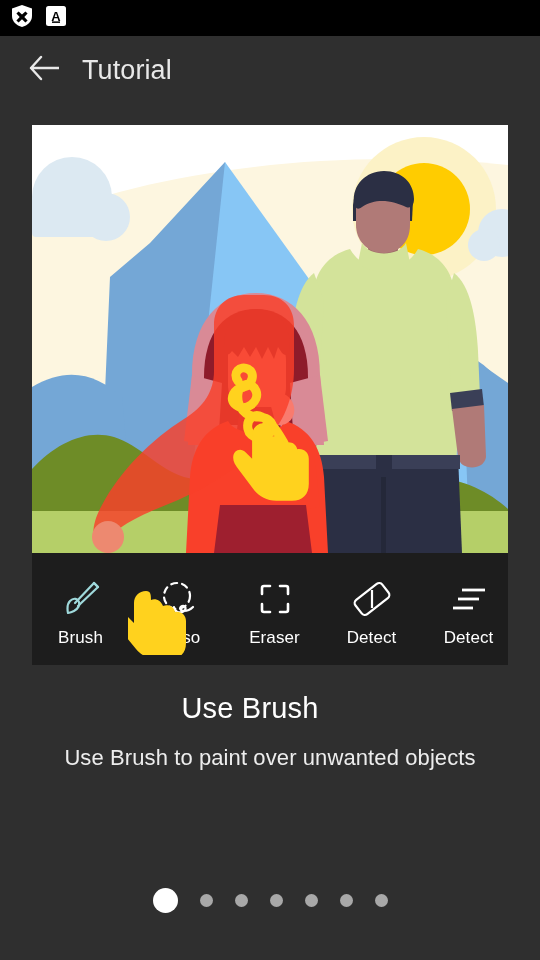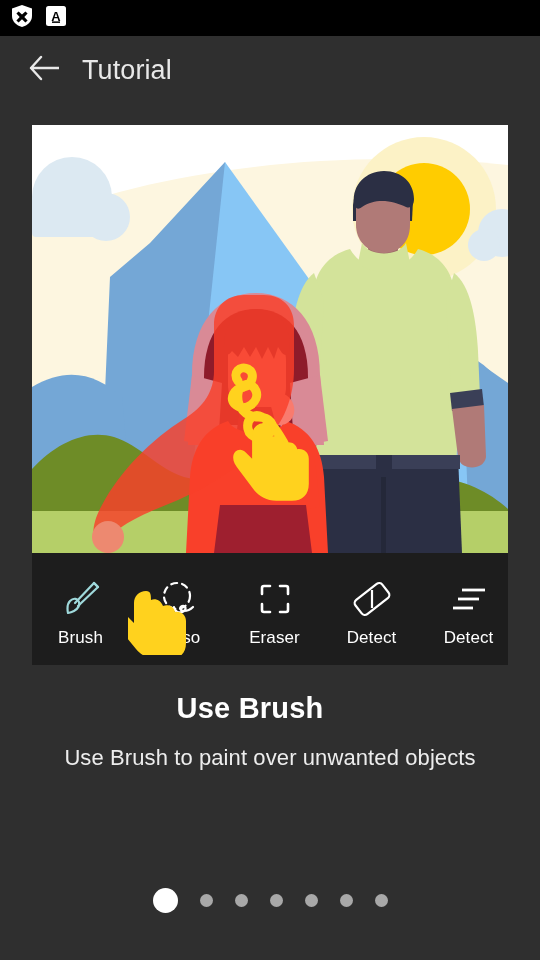--- a/index.html
+++ b/index.html
@@ -72,21 +72,21 @@
     line-height:1;
   }
   .hand-cursor{
     position:absolute; left:96px; top:36px; pointer-events:none;
   }
 
   
   .tut-title{
     position:absolute; left:0; top:692px; width:500px;
     text-align:center; color:#ffffff;
-    font-size:29px; font-weight:700; letter-spacing:.2px;
+    font-size:29px; font-weight:400; letter-spacing:.2px;
   }
   .tut-sub{
     position:absolute; left:0; top:745px; width:540px;
     text-align:center; color:#ededed;
     font-size:22px; font-weight:400; letter-spacing:.1px;
   }
 
   
   .dots{
     position:absolute; left:0; top:884px; width:540px;

